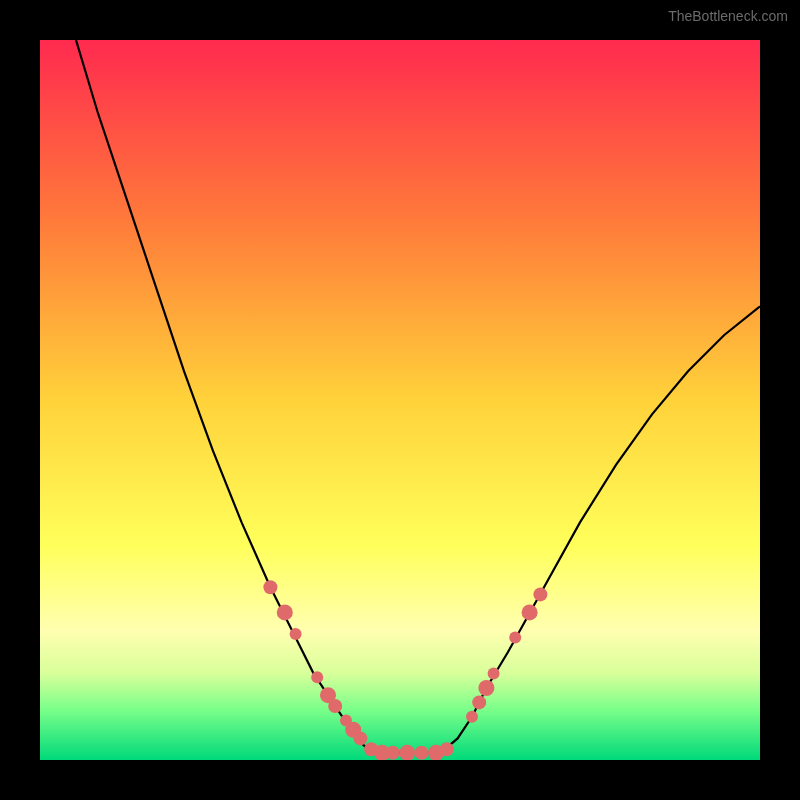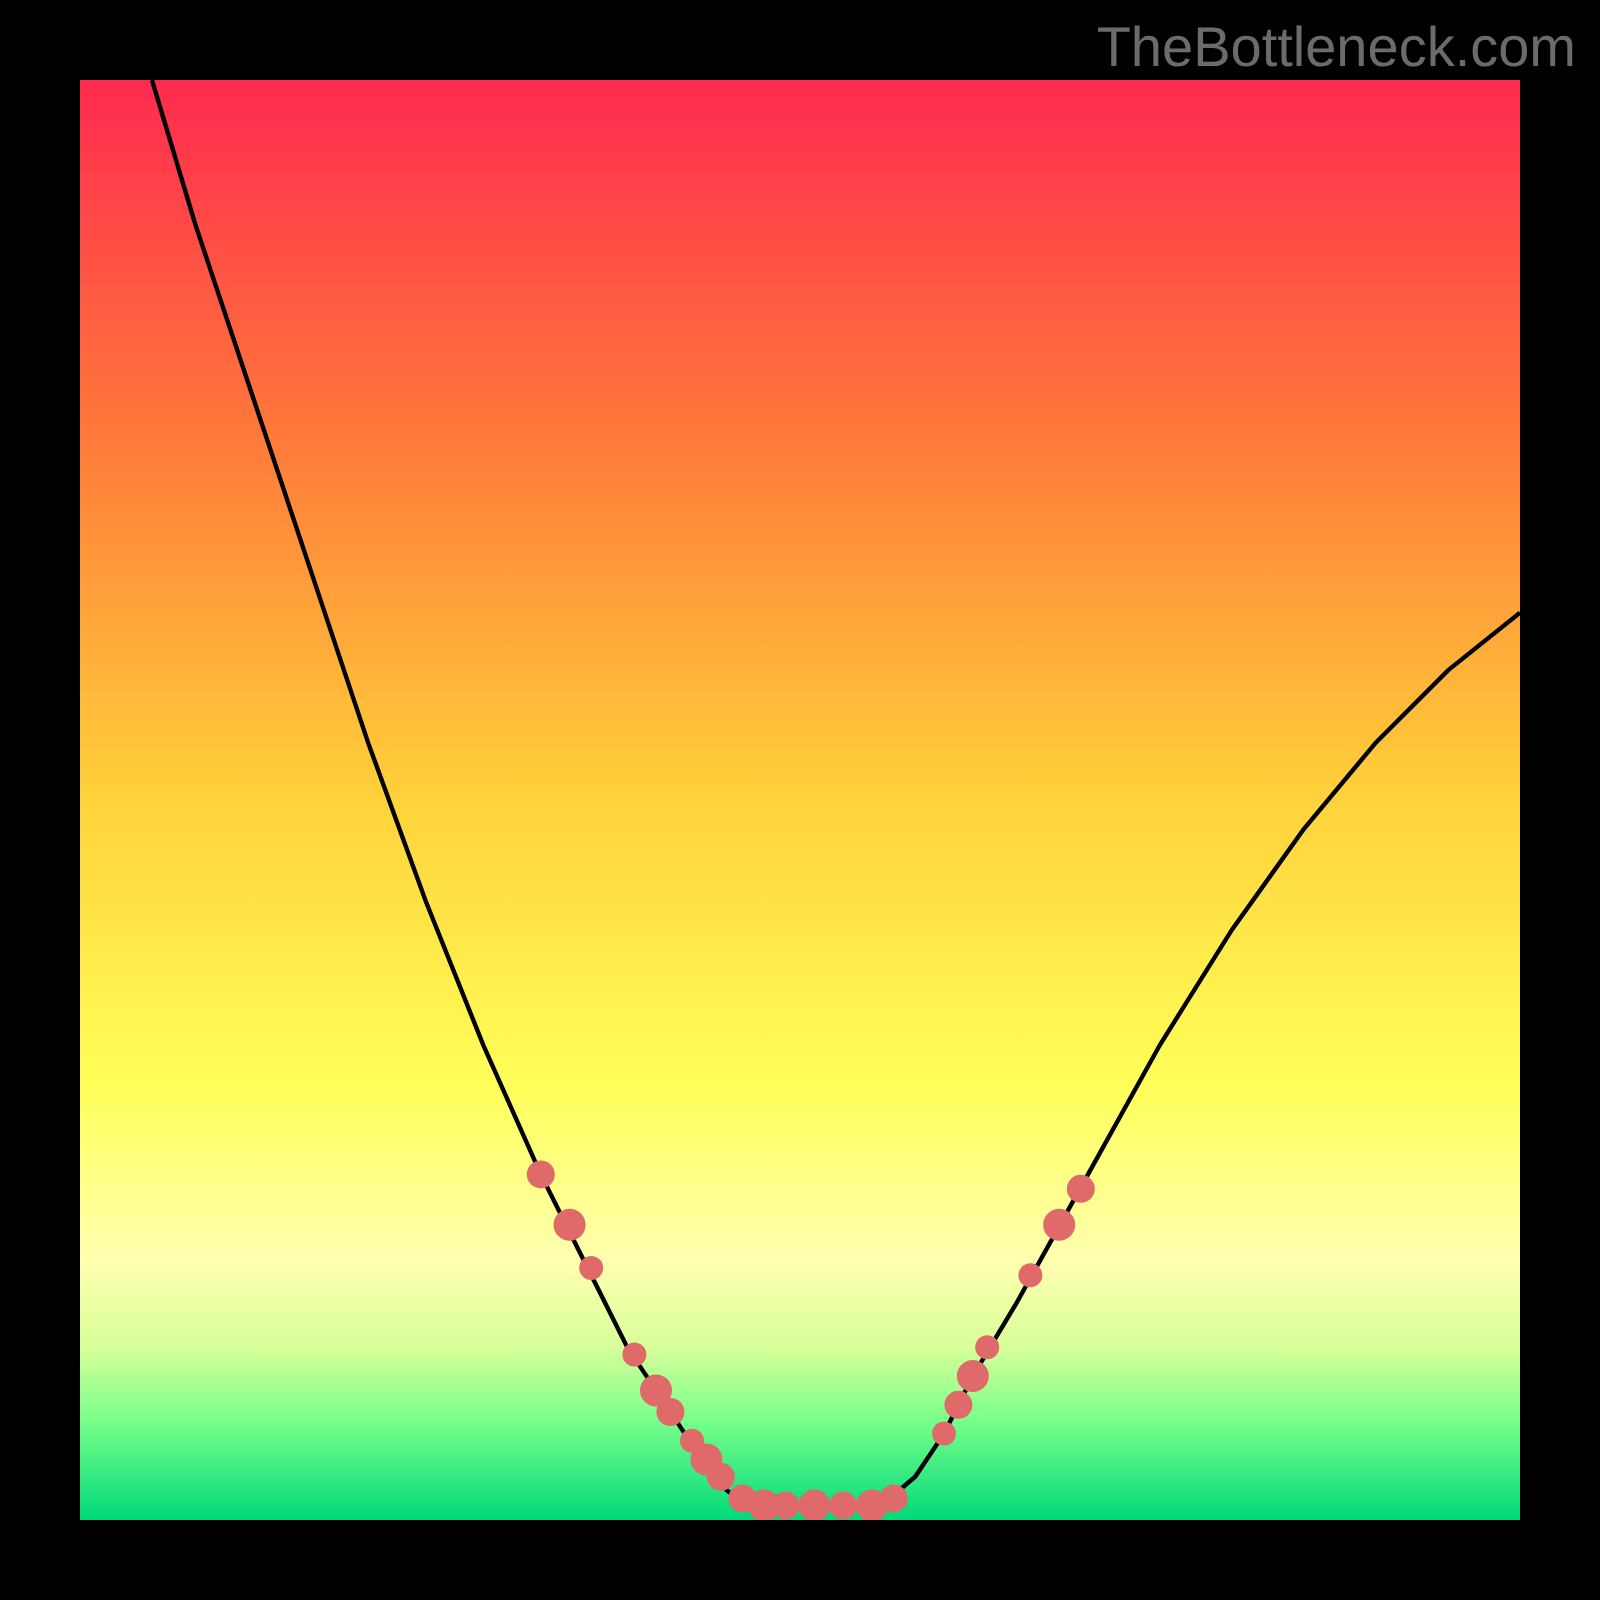--- a/index.html
+++ b/index.html
@@ -9,21 +9,21 @@
     height: 800px;
     background: #000;
     position: relative;
     font-family: Arial, sans-serif;
   }
   .watermark {
     position: absolute;
     top: 8px;
     right: 12px;
     color: #6b6b6b;
-    font-size: 28px;
+    font-size: 14px;
     font-weight: 500;
     z-index: 10;
   }
   .plot-area {
     position: absolute;
     left: 40px;
     top: 40px;
     width: 720px;
     height: 720px;
   }

